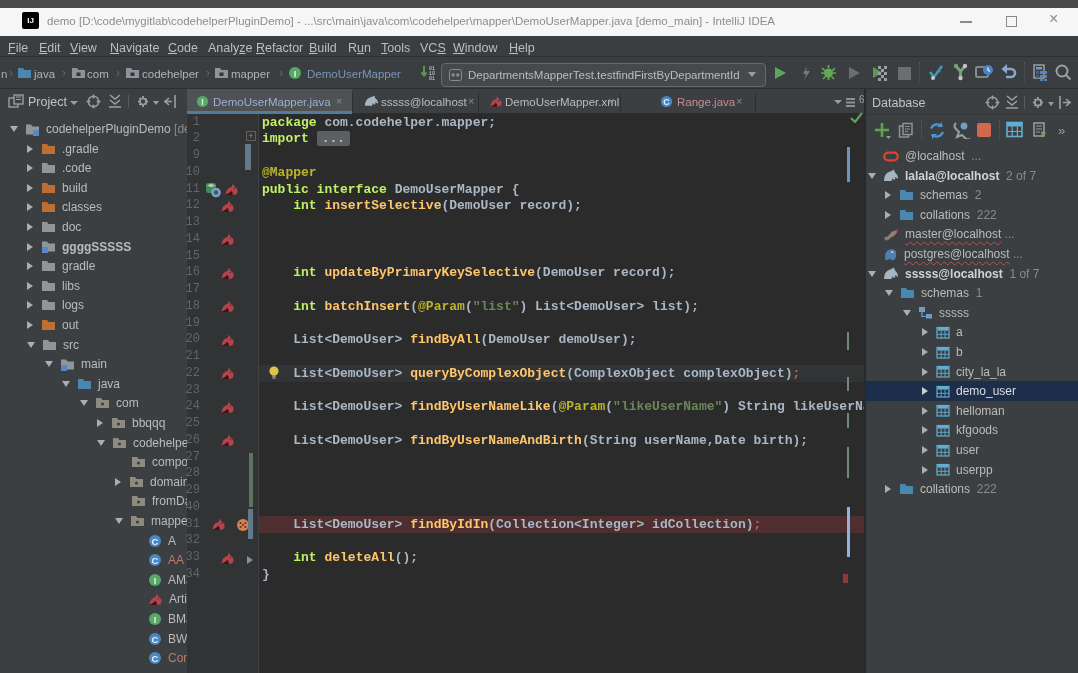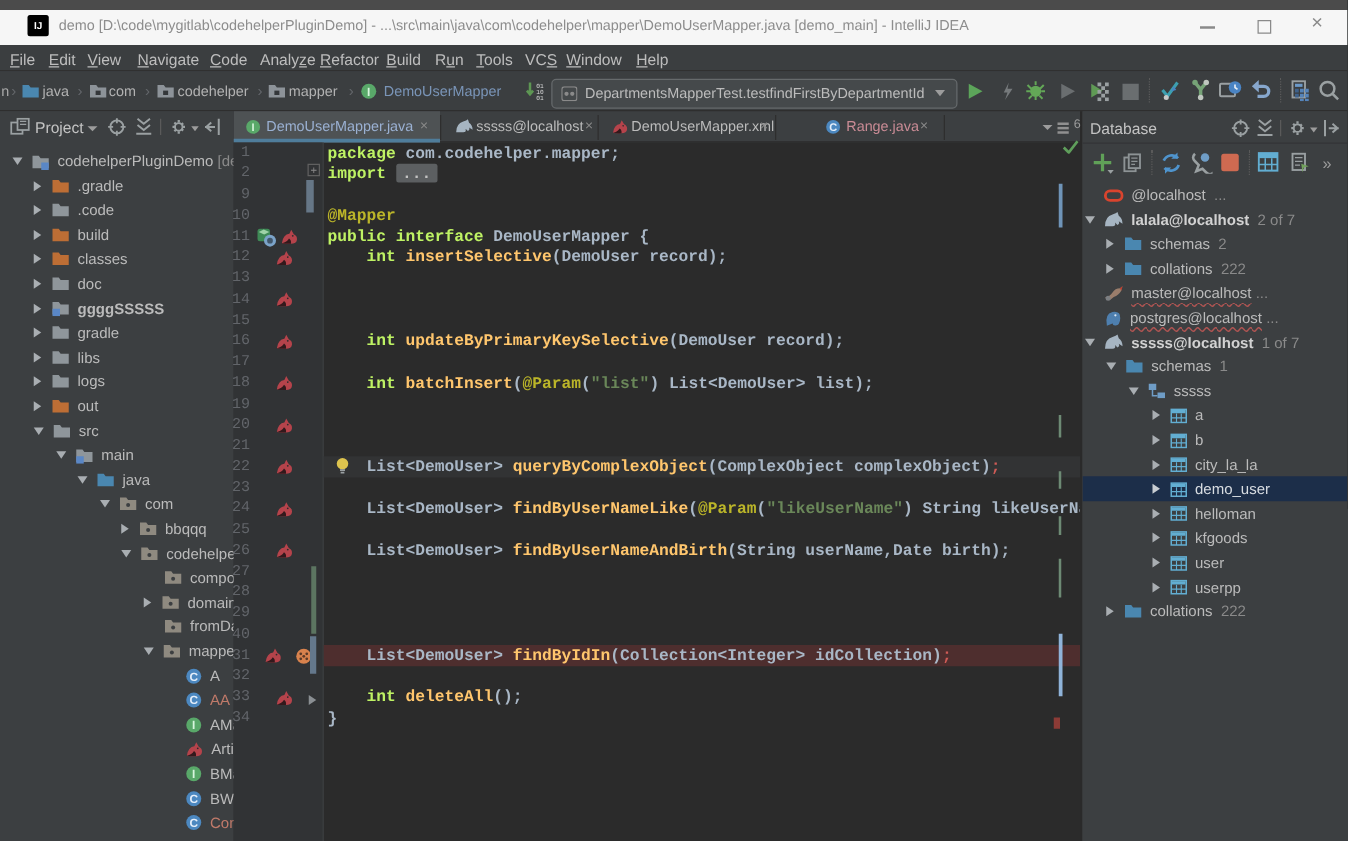--- a/index.html
+++ b/index.html
@@ -441,20 +441,21 @@
   </svg>
 
 <div class="abs" style="left:187px;top:114px;width:677px;height:559px;overflow:hidden">
 <div class="cl" style="left:75px;top:-0.5px"><span class="k">package</span> com.codehelper.mapper;</div>
 <div class="cl" style="left:75px;top:16.25px"><span class="k">import</span> <span style="background:#5c5f61;border-radius:2px;color:#c2c2c2;padding:0 5px">...</span></div>
 <div class="cl" style="left:75px;top:49.75px"><span class="an">@Mapper</span></div>
 <div class="cl" style="left:75px;top:66.5px"><span class="k">public interface </span>DemoUserMapper {</div>
 <div class="cl" style="left:75px;top:83.25px"><span class="k">    int</span> <span class="m">insertSelective</span>(DemoUser record);</div>
 <div class="cl" style="left:75px;top:150.25px"><span class="k">    int</span> <span class="m">updateByPrimaryKeySelective</span>(DemoUser record);</div>
 <div class="cl" style="left:75px;top:183.75px"><span class="k">    int</span> <span class="m">batchInsert</span>(<span class="an">@Param</span>(<span class="s">"list"</span>) List&lt;DemoUser&gt; list);</div>
+<div class="cl" style="left:75px;top:217.25px">    List&lt;DemoUser&gt; <span class="m">findByAll</span>(DemoUser demoUser);</div>
 <div class="cl" style="left:75px;top:250.75px">    List&lt;DemoUser&gt; <span class="m">queryByComplexObject</span>(ComplexObject complexObject)<span class="e">;</span></div>
 <div class="cl" style="left:75px;top:284.25px">    List&lt;DemoUser&gt; <span class="m">findByUserNameLike</span>(<span class="an">@Param</span>(<span class="s">"likeUserName"</span>) String likeUserName);</div>
 <div class="cl" style="left:75px;top:317.75px">    List&lt;DemoUser&gt; <span class="m">findByUserNameAndBirth</span>(String userName,Date birth);</div>
 <div class="cl" style="left:75px;top:401.5px">    List&lt;DemoUser&gt; <span class="m">findByIdIn</span>(Collection&lt;Integer&gt; idCollection)<span class="e">;</span></div>
 <div class="cl" style="left:75px;top:435px"><span class="k">    int</span> <span class="m">deleteAll</span>();</div>
 <div class="cl" style="left:75px;top:451.75px">}</div>
 </div>
 
 <div class="abs" style="left:246px;top:131px;width:10px;height:10px;border:1px solid #606060;color:#8a8a8a;font-size:9px;line-height:8px;text-align:center">+</div>
 <div class="abs" style="left:245px;top:144px;width:6px;height:26px;background:#667787"></div>

